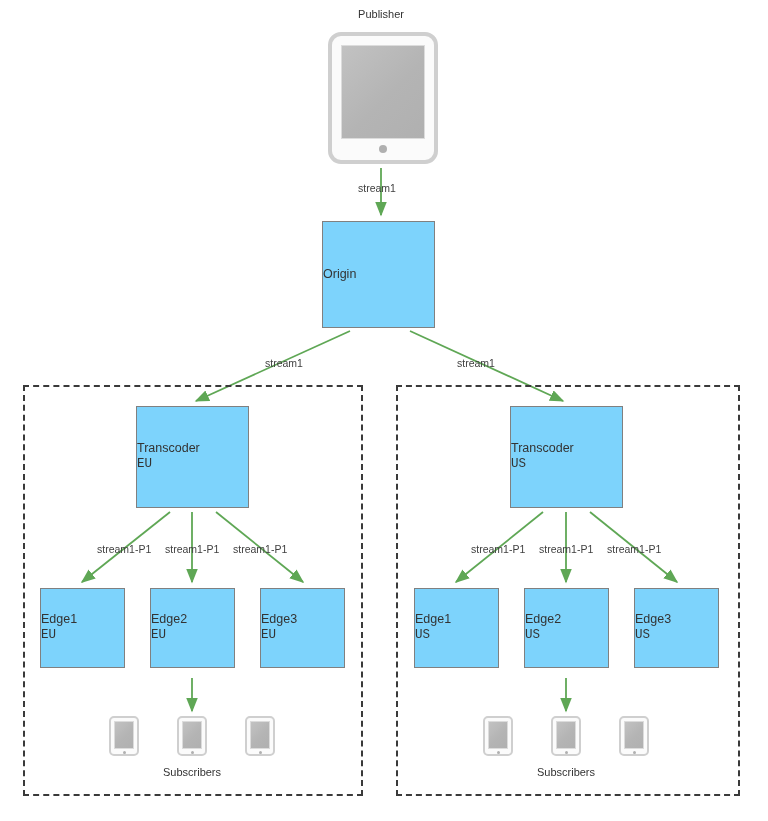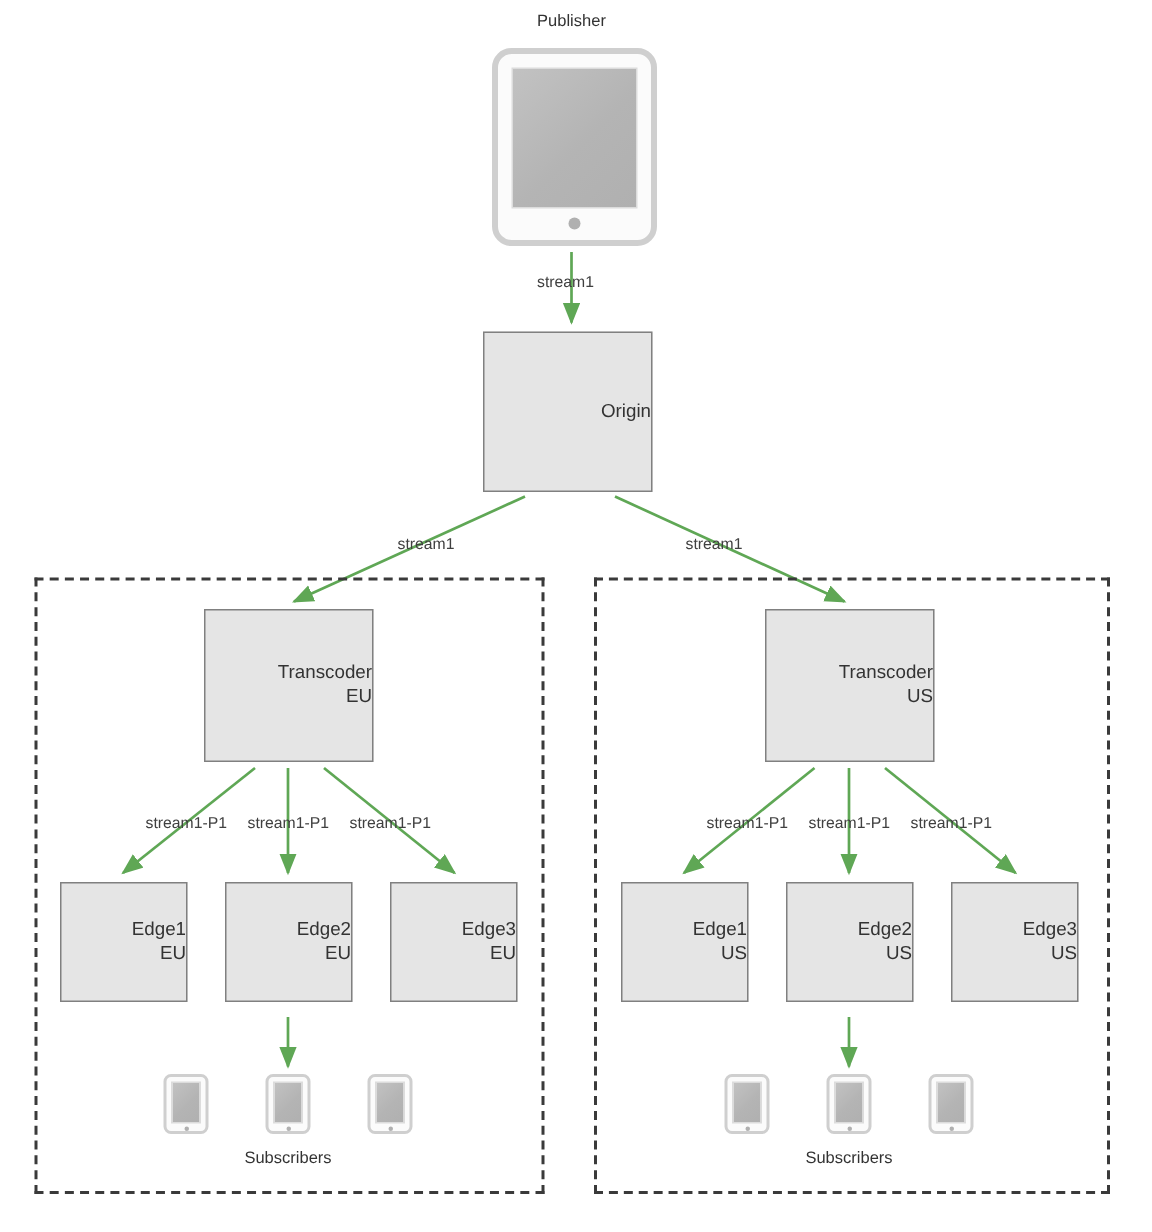--- a/index.html
+++ b/index.html
@@ -26,31 +26,31 @@
     position: absolute;
     top: 0;
     left: 0;
     width: 768px;
     height: 821px;
   }
   .node-box {
     position: absolute;
     box-sizing: border-box;
     border: 1px solid #808080;
-    background: #e5e5e5;
+    background: #7dd3fc;
     display: flex;
     flex-direction: column;
-    align-items: flex-end;
+    align-items: flex-start;
     justify-content: center;
     font-size: 12.5px;
     line-height: 1.25;
     color: #333333;
     text-align: center;
   }
-  .node-box .line2 { display: block; }
+  .node-box .line2 { display: block; font-family: Liberation Mono, monospace; }
   .caption {
     position: absolute;
     font-size: 11px;
     color: #333333;
     text-align: center;
     white-space: nowrap;
   }
   .edge-label {
     position: absolute;
     font-size: 10.5px;

